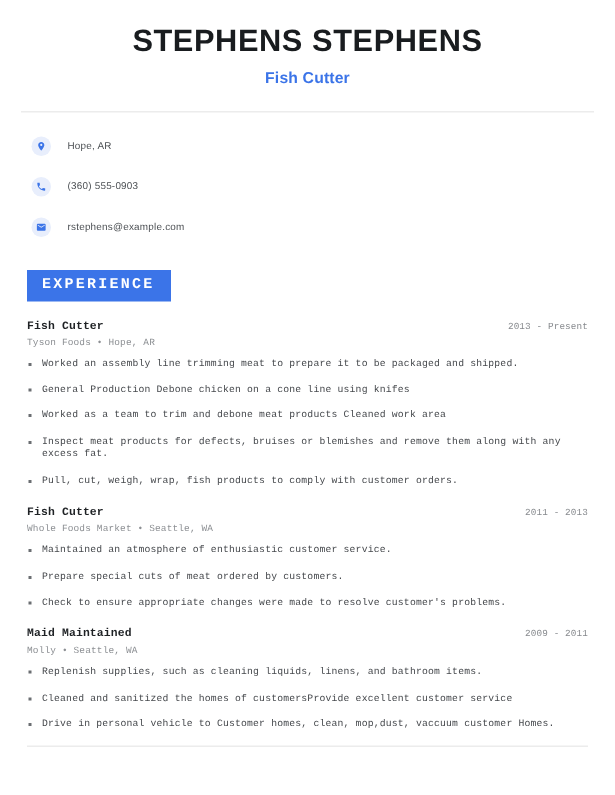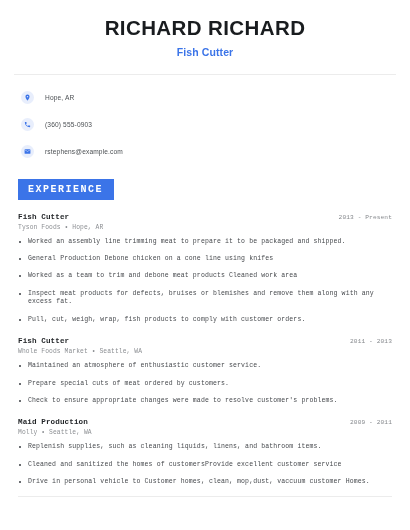--- a/index.html
+++ b/index.html
@@ -162,21 +162,21 @@
     gap: 6px 7px;
     padding: 14px 4px 0 4px;
   }
 </style>
 </head>
 <body>
 
 <div class="page">
 
   <div class="header">
-    <div class="full-name">RICHARD RICHARD</div>
+    <div class="full-name">STEPHENS STEPHENS</div>
     <div class="job-title">Fish Cutter</div>
   </div>
 
   <div class="divider"></div>
 
   <div class="contact-block">
 
     <div class="contact-row">
       <span class="contact-icon">
         <svg width="7" height="7" viewBox="0 0 24 24" fill="#3b74e8">
@@ -232,21 +232,21 @@
       <div class="job-company">Whole Foods Market • Seattle, WA</div>
       <ul class="bullets">
         <li>Maintained an atmosphere of enthusiastic customer service.</li>
         <li>Prepare special cuts of meat ordered by customers.</li>
         <li>Check to ensure appropriate changes were made to resolve customer's problems.</li>
       </ul>
     </div>
 
     <div class="job">
       <div class="job-header">
-        <span class="job-role">Maid Production</span>
+        <span class="job-role">Maid Maintained</span>
         <span class="job-dates">2009 - 2011</span>
       </div>
       <div class="job-company">Molly • Seattle, WA</div>
       <ul class="bullets">
         <li>Replenish supplies, such as cleaning liquids, linens, and bathroom items.</li>
         <li>Cleaned and sanitized the homes of customersProvide excellent customer service</li>
         <li>Drive in personal vehicle to Customer homes, clean, mop,dust, vaccuum customer Homes.</li>
       </ul>
     </div>
   </div>

